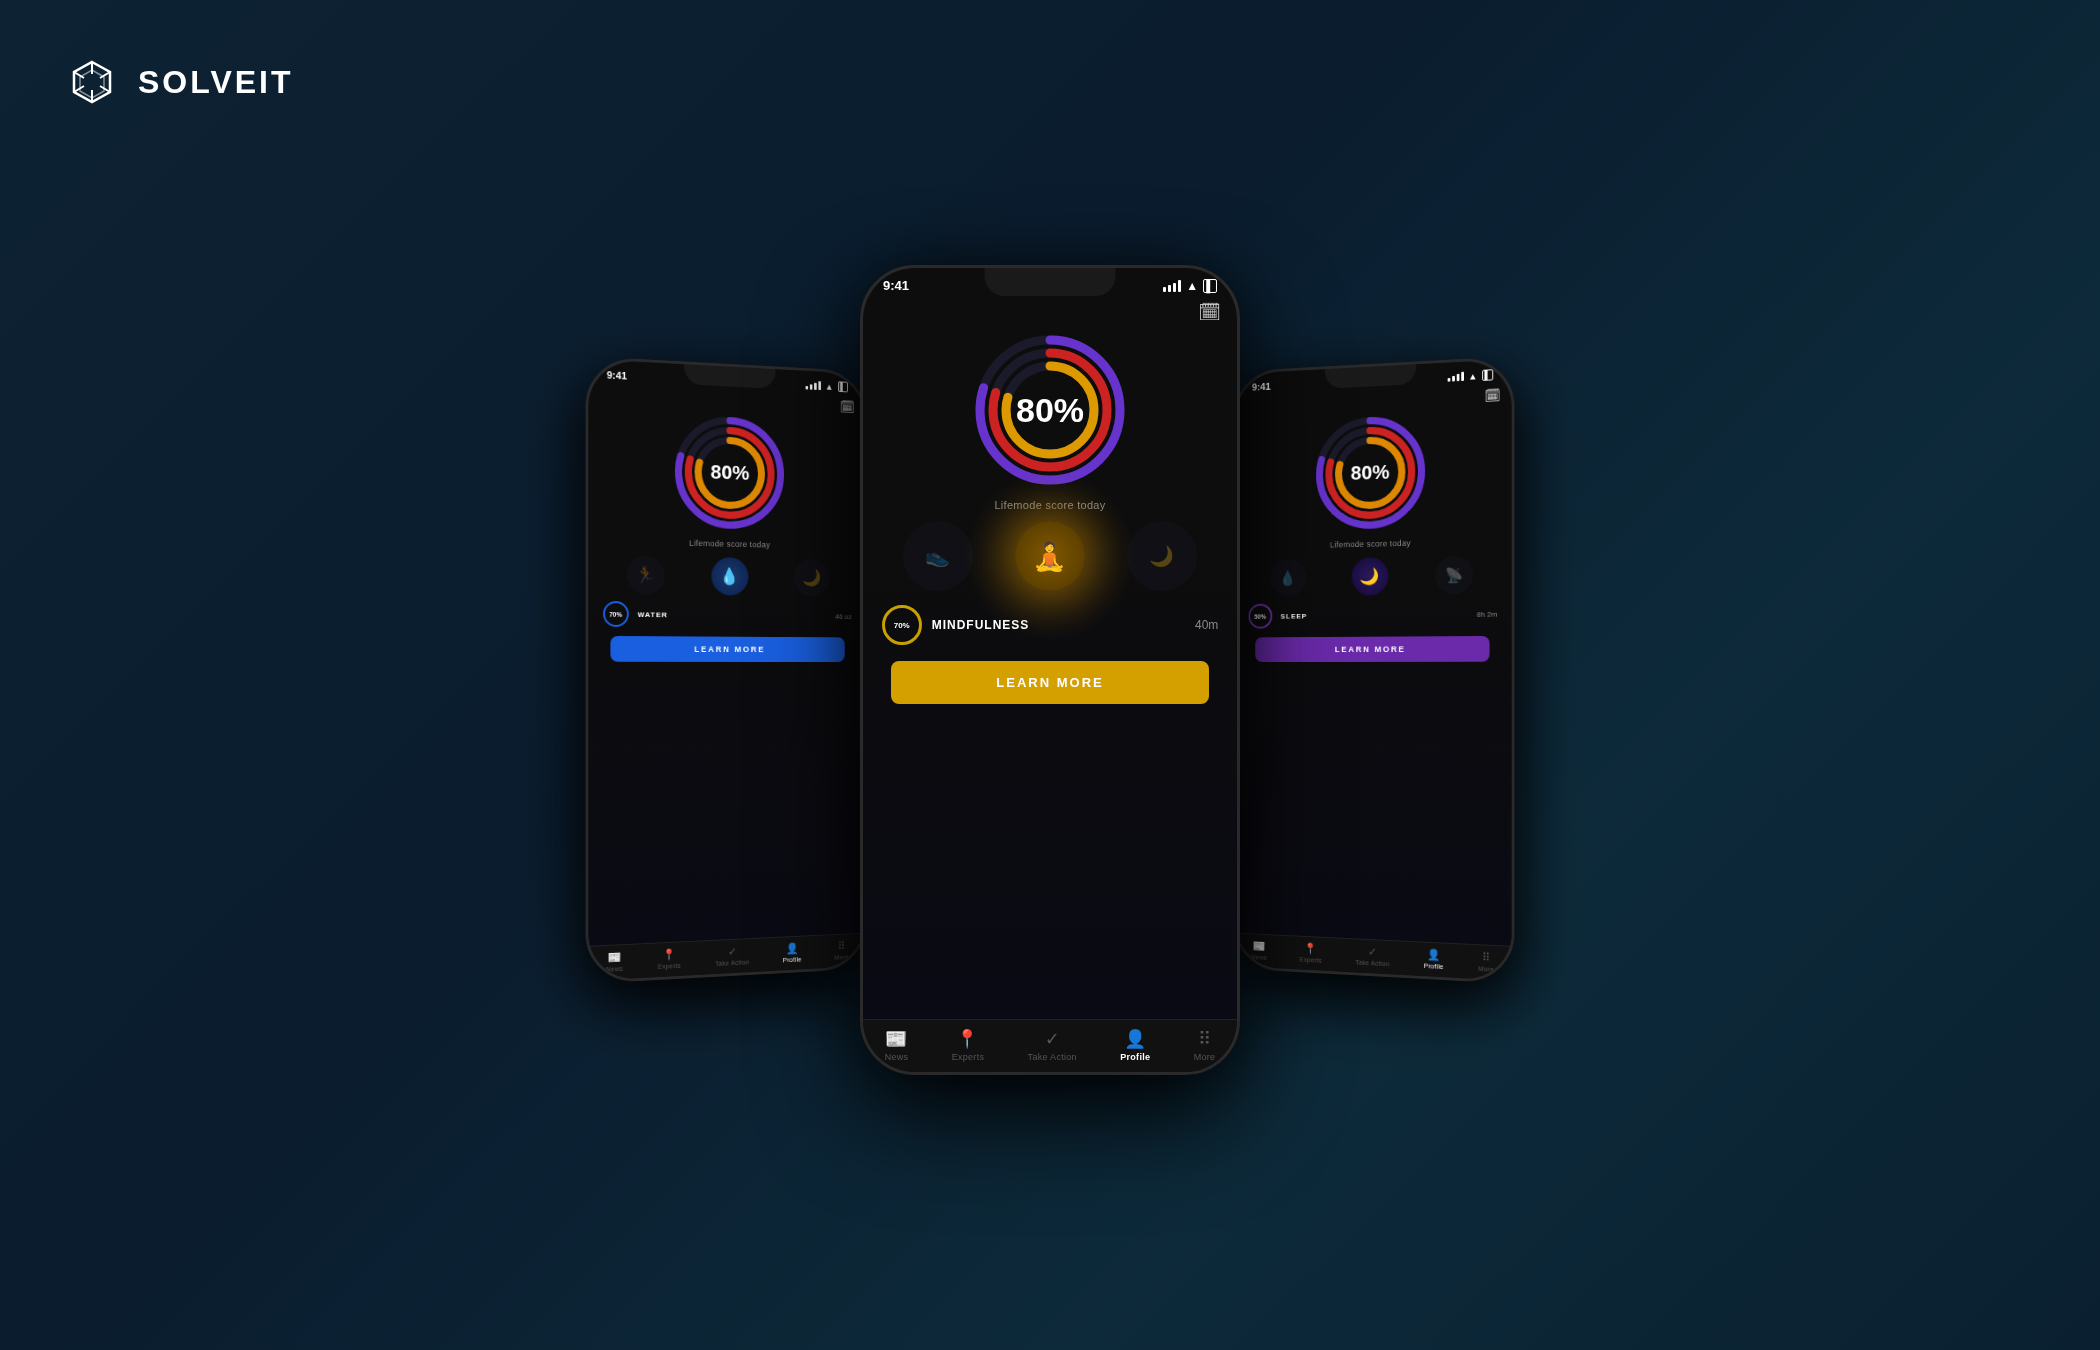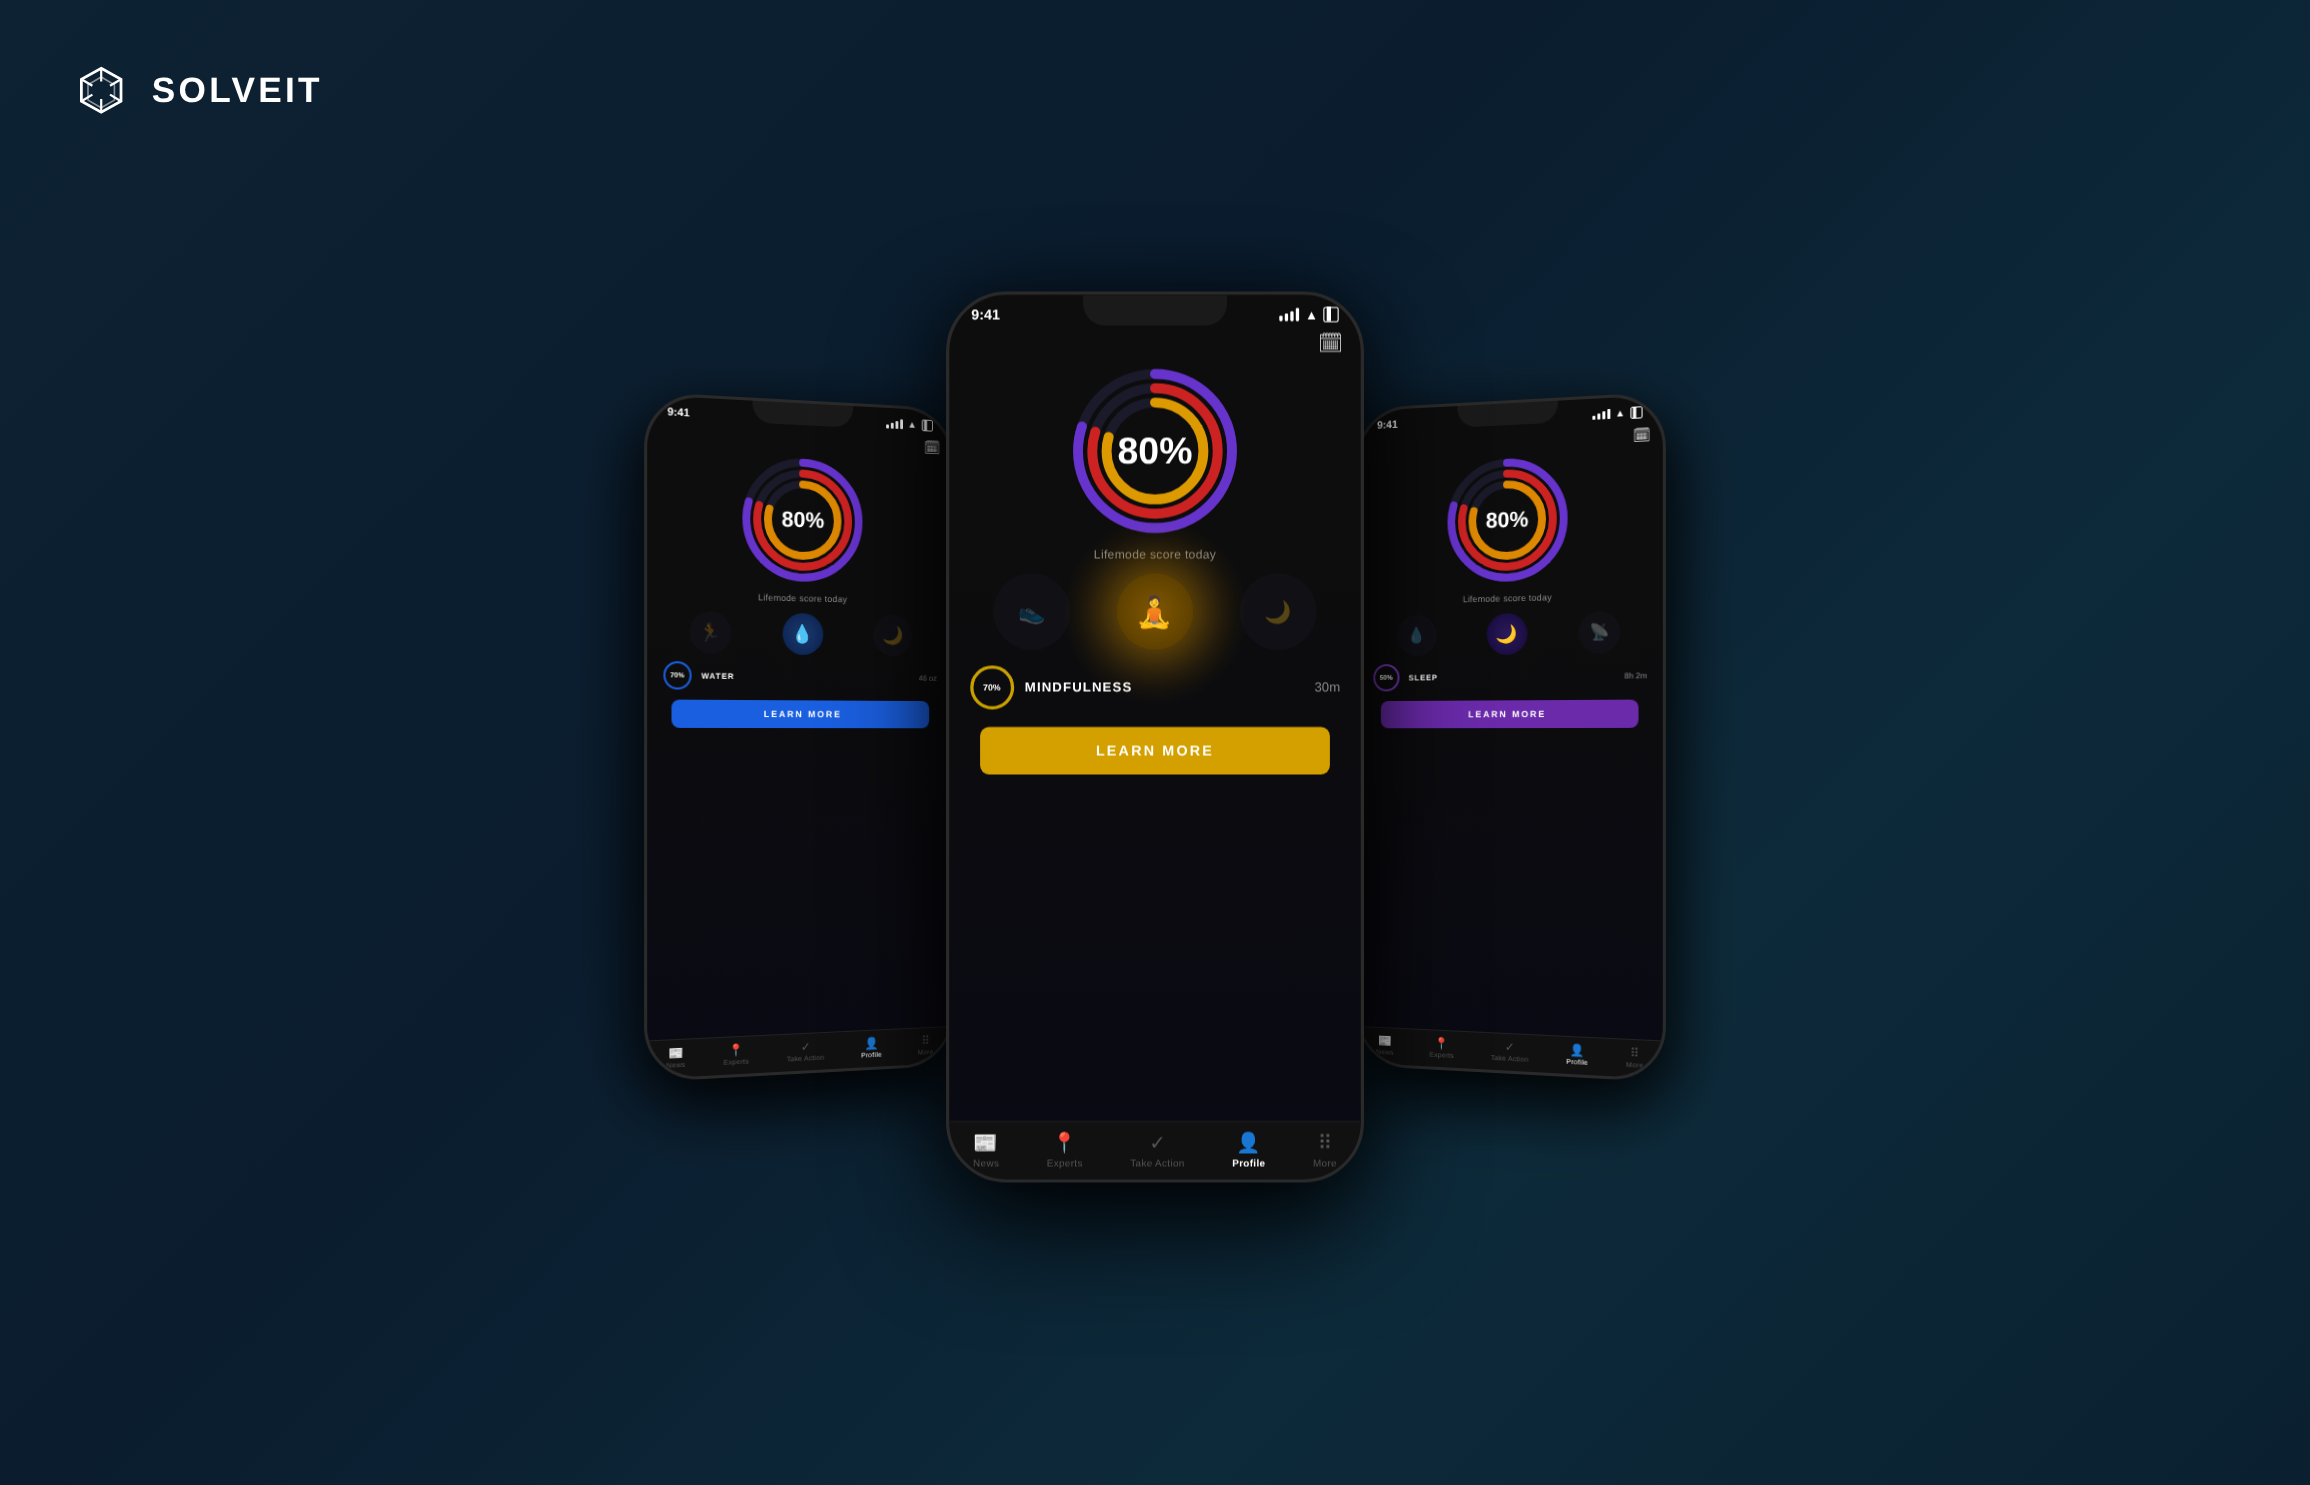--- a/index.html
+++ b/index.html
@@ -519,21 +519,21 @@
               <span style="font-size:28px;position:relative;z-index:1;color:#f0c000;">🧘</span>
             </div>
             <div class="icon-circle dim" style="font-size:20px;">🌙</div>
           </div>
 
           <div class="metric-row" style="margin-top:14px;">
             <div class="metric-circle" style="border-color:#c8a000; width:40px; height:40px;">
               <span class="metric-percent" style="font-size:8px;">70%</span>
             </div>
             <span class="metric-label" style="font-size:12px;">MINDFULNESS</span>
-            <span class="metric-value" style="font-size:12px;">30m</span>
+            <span class="metric-value" style="font-size:12px;">40m</span>
           </div>
 
           <button class="learn-more-btn yellow" style="padding:14px;font-size:13px;margin-top:16px;">LEARN MORE</button>
         </div>
       </div>
 
       <div class="bottom-nav">
         <div class="nav-item">
           <span class="nav-icon" style="font-size:18px;">📰</span>
           <span class="nav-label" style="font-size:9px;">News</span>

